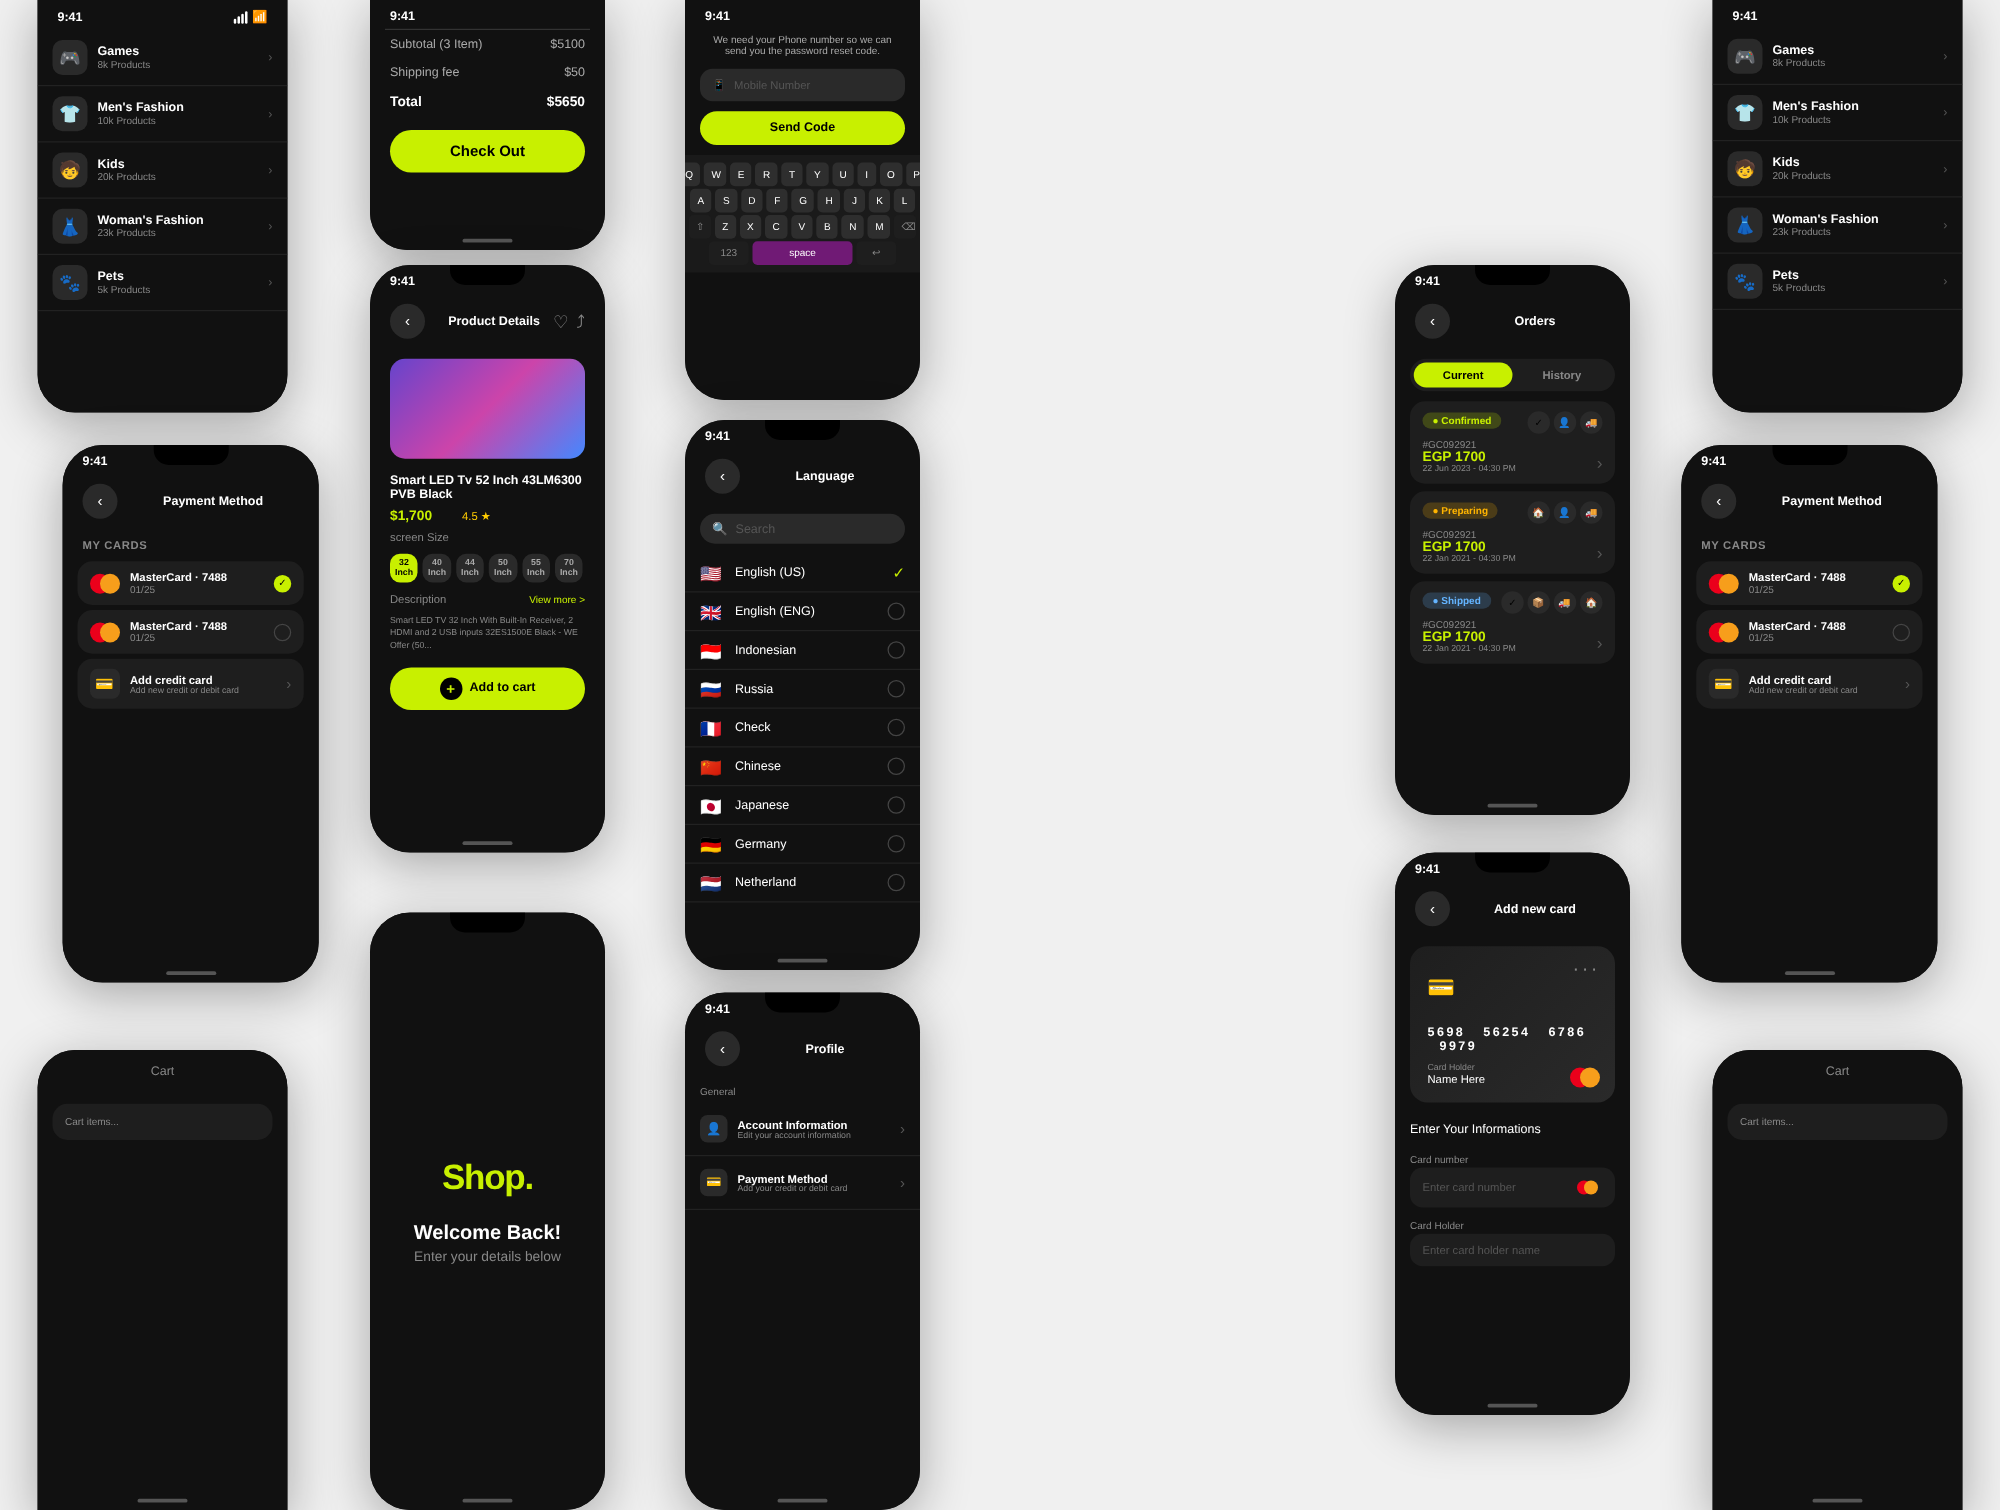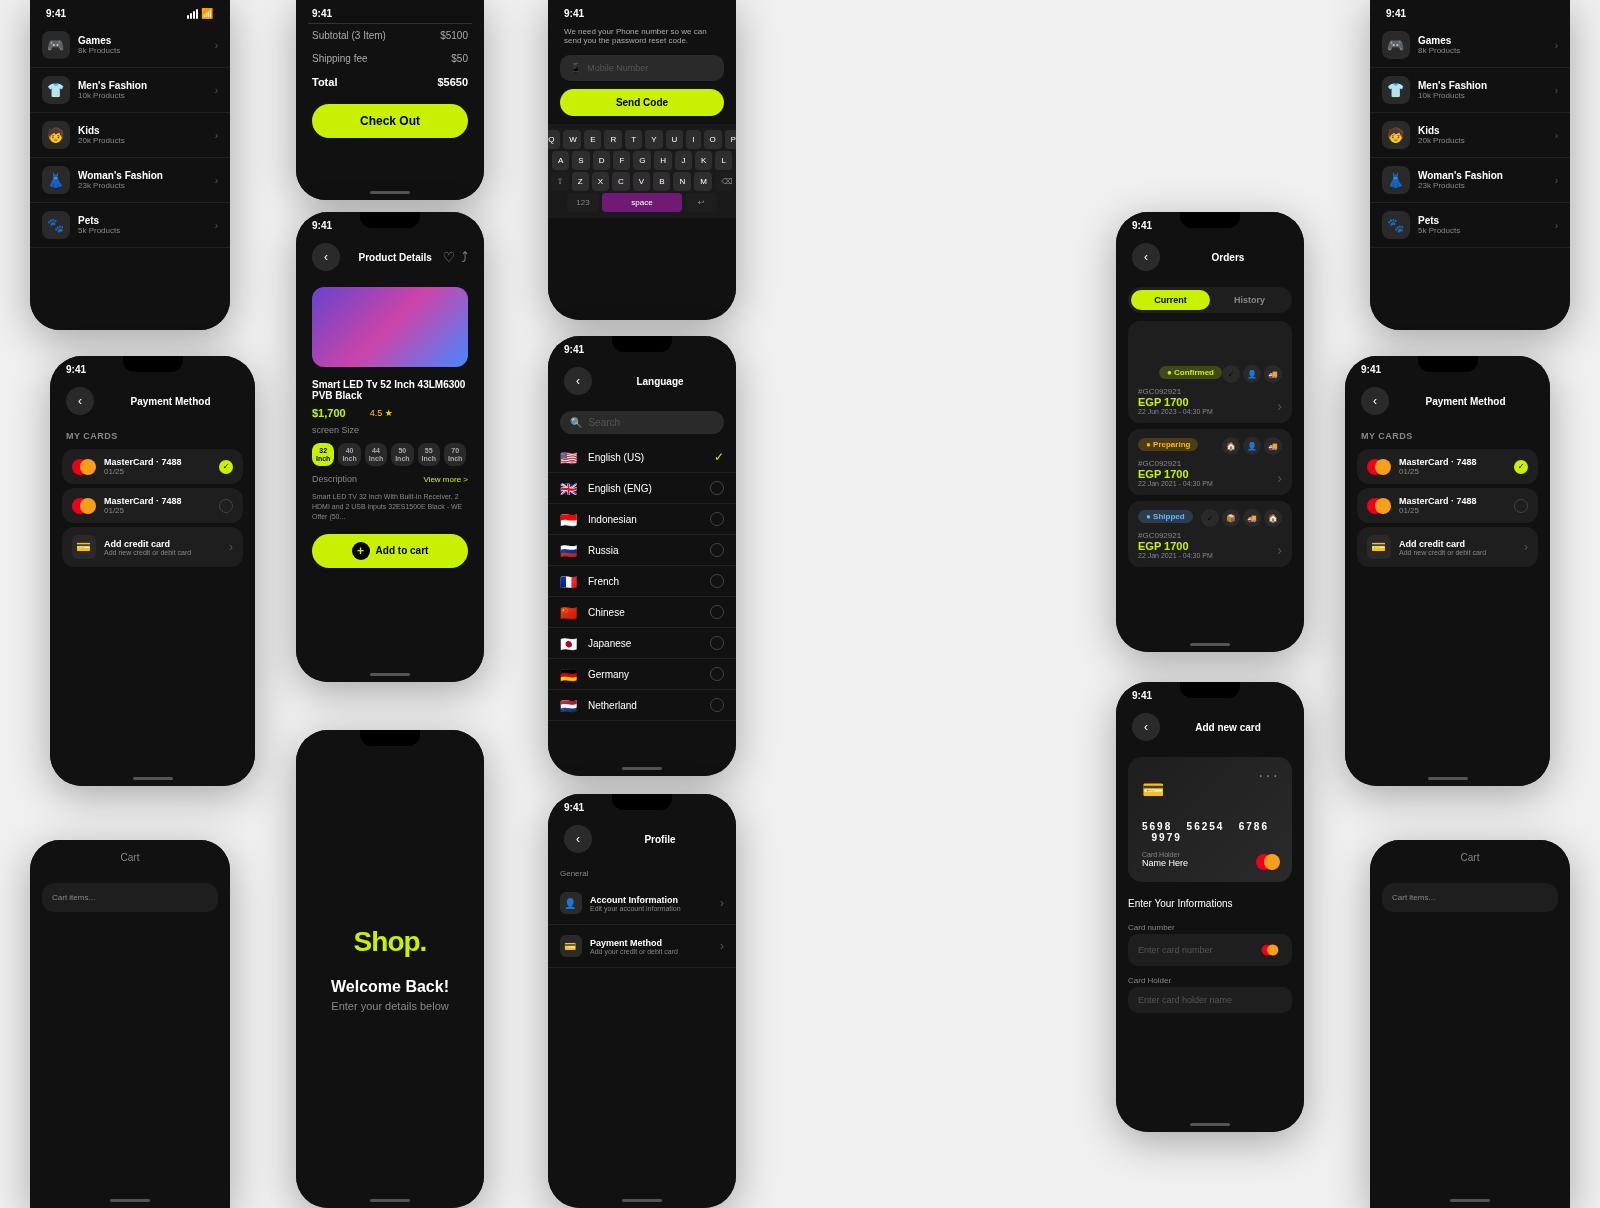--- a/index.html
+++ b/index.html
@@ -418,21 +418,21 @@
       border-bottom: 1px solid #222;
       cursor: pointer;
     }
     .profile-item-icon { width: 22px; height: 22px; background: #2a2a2a; border-radius: 6px; display: flex; align-items: center; justify-content: center; color: #888; font-size: 10px; margin-right: 8px; flex-shrink: 0; }
     .profile-item-text { flex: 1; }
     .profile-item-label { color: #fff; font-size: 9px; font-weight: 600; }
     .profile-item-sub { color: #888; font-size: 7px; }
     .profile-chevron { color: #555; font-size: 12px; }
 
     
-    .reset-text { color: #aaa; font-size: 8px; padding: 4px 16px; }
+    .reset-text { color: #aaa; font-size: 8px; text-align: center; padding: 4px 16px; }
     .otp-input {
       margin: 6px 12px;
       background: #2a2a2a;
       border-radius: 10px;
       padding: 8px 10px;
       color: #888;
       font-size: 9px;
       display: flex;
       align-items: center;
       gap: 6px;
@@ -740,21 +740,21 @@
         <span class="lang-name">Indonesian</span>
         <div class="lang-radio"></div>
       </div>
         <div class="lang-item">
         <span class="lang-flag">🇷🇺</span>
         <span class="lang-name">Russia</span>
         <div class="lang-radio"></div>
       </div>
         <div class="lang-item">
         <span class="lang-flag">🇫🇷</span>
-        <span class="lang-name">French</span>
+        <span class="lang-name">Check</span>
         <div class="lang-radio"></div>
       </div>
         <div class="lang-item">
         <span class="lang-flag">🇨🇳</span>
         <span class="lang-name">Chinese</span>
         <div class="lang-radio"></div>
       </div>
         <div class="lang-item">
         <span class="lang-flag">🇯🇵</span>
         <span class="lang-name">Japanese</span>
@@ -860,21 +860,21 @@
     <div class="screen-header">
       <div class="back-btn">‹</div>
       <span class="screen-title">Orders</span>
     </div>
     <div class="tabs-row">
       <div class="tab active">Current</div>
       <div class="tab">History</div>
     </div>
 
     <div class="order-card">
-      <div style="display:flex;align-items:center;justify-content:flex-end;margin-top:36px;">
+      <div style="display:flex;align-items:center;justify-content:space-between;">
         <span class="order-status-badge badge-confirmed">
           ● Confirmed
         </span>
         <div class="order-icons">
           <div class="order-icon">✓</div>
           <div class="order-icon">👤</div>
           <div class="order-icon">🚚</div>
         </div>
       </div>
       <div class="order-id">#GC092921</div>

